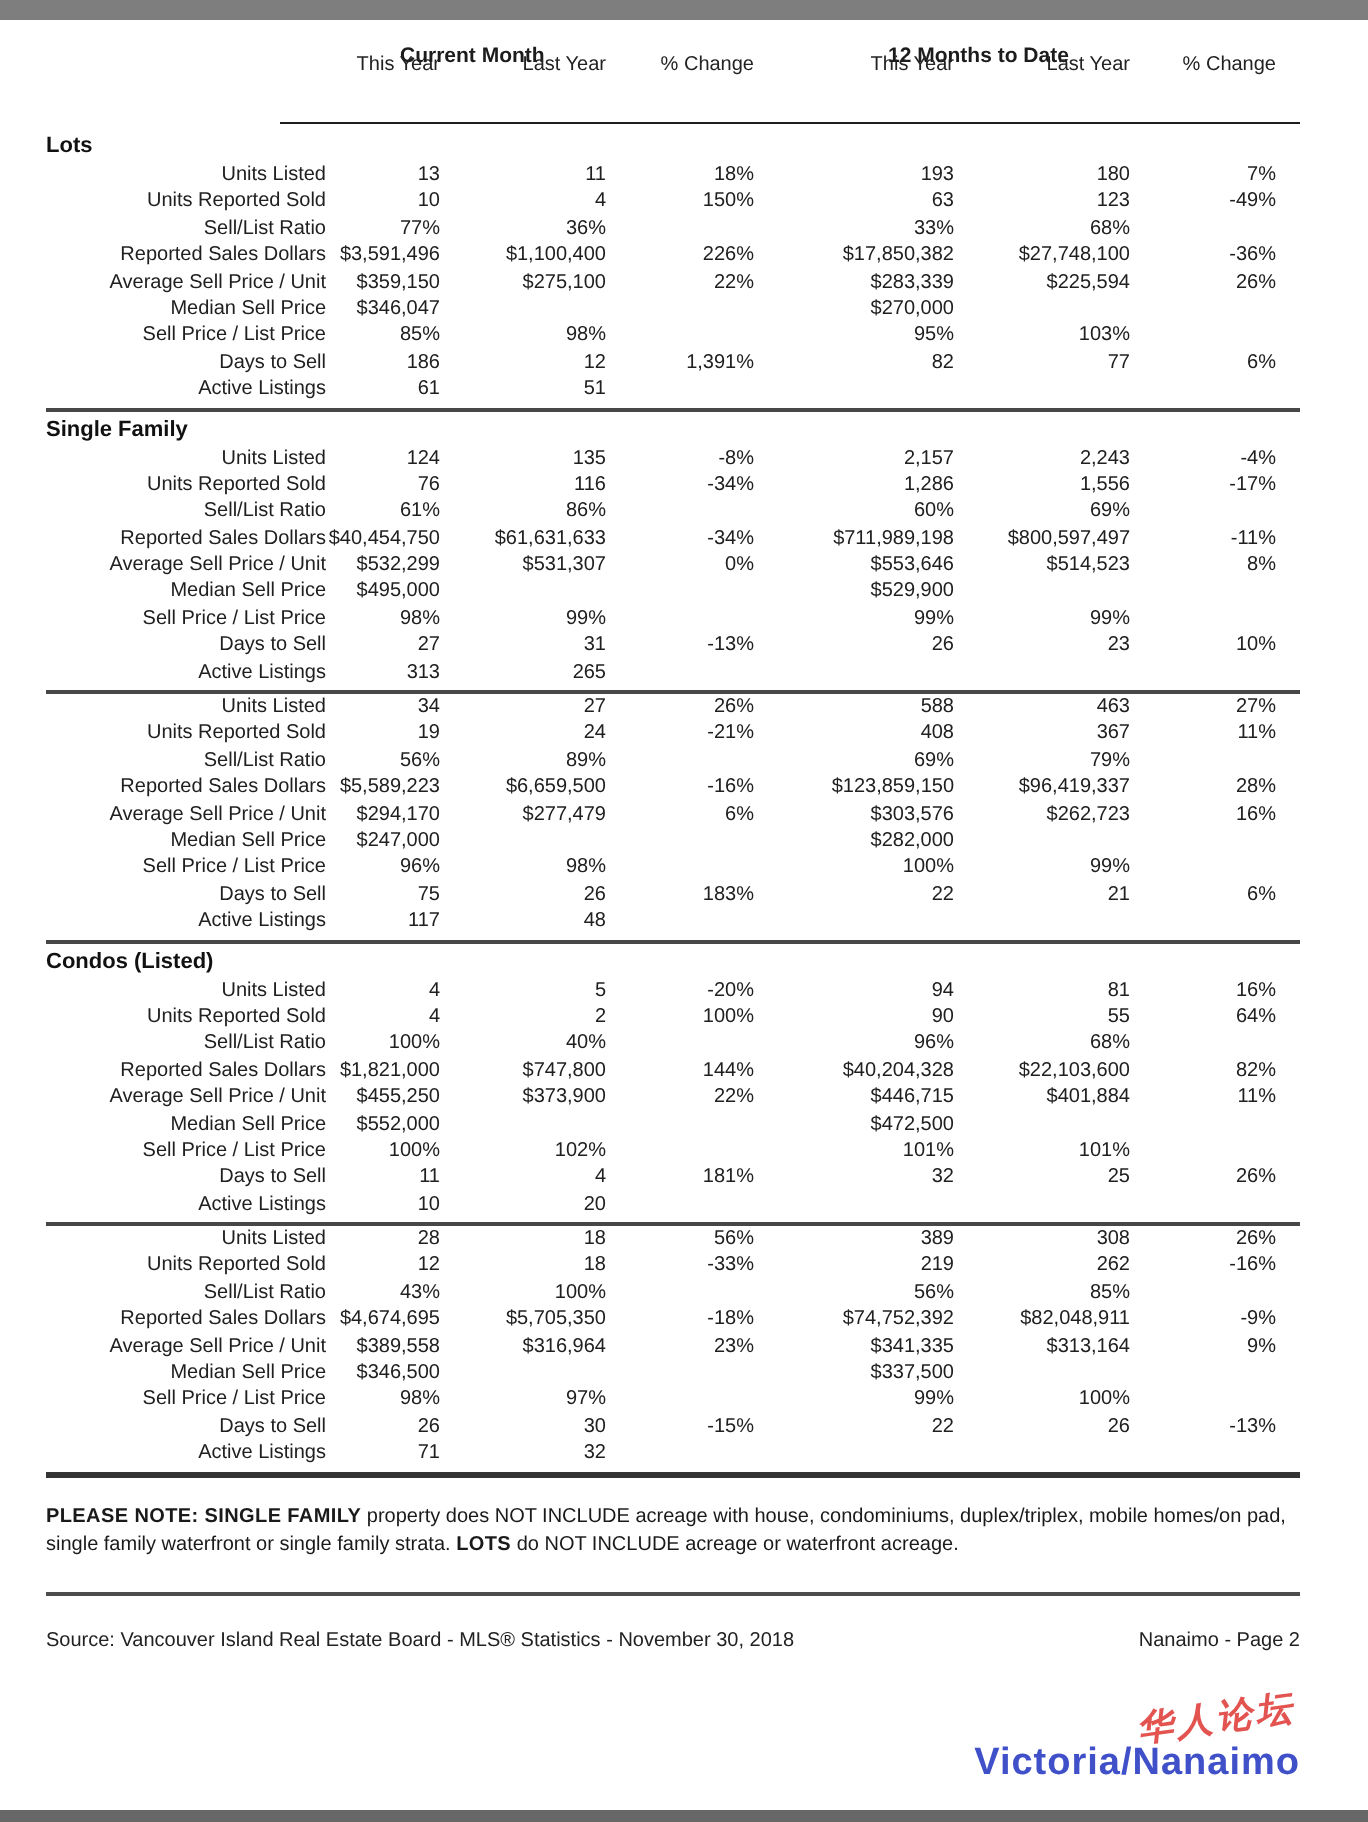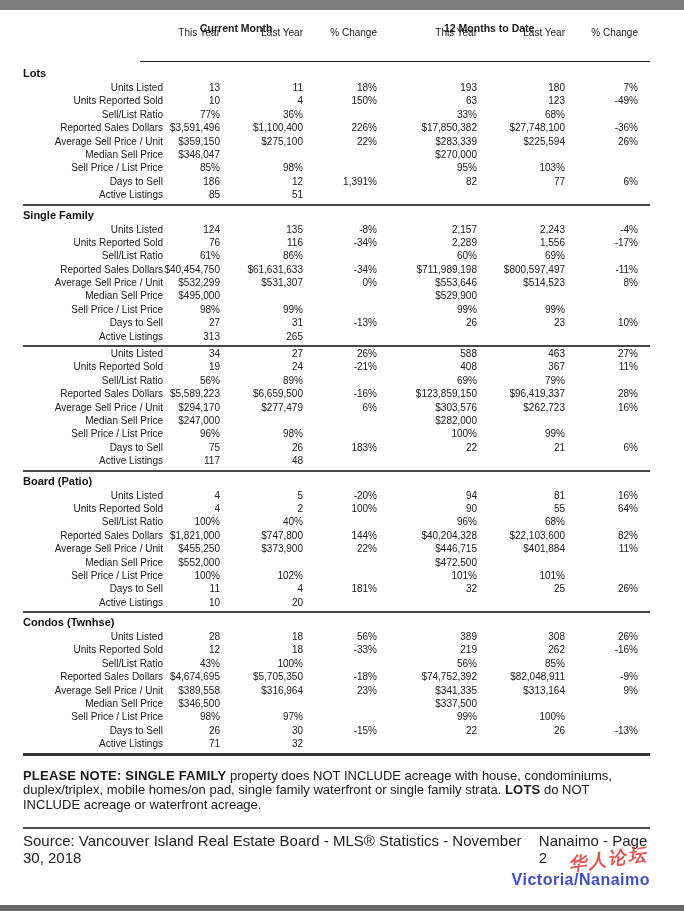--- a/index.html
+++ b/index.html
@@ -34,35 +34,35 @@
   .col-headers { position:absolute; top:5px; left:0; right:0; font-size:10px; color:#222; }
   .num { text-align:right; }
   .lbl { text-align:right; }
   .head-rule { position:absolute; left:117px; right:0; top:39px; border-top:1.6px solid #1f1f1f; }
 
   .section { border-bottom:2.6px solid #474747; padding-bottom:2px; }
   .section:last-child { border-bottom:3.5px solid #343434; }
   .sec-title { font-size:11px; font-weight:bold; line-height:15px; padding-top:2px; color:#111; }
   .row { font-size:10px; line-height:13.4px; height:13.4px; color:#202020; }
 
-  .note { margin-top:13px; font-size:13px; line-height:14.5px; color:#1a1a1a; width:620px; }
+  .note { margin-top:13px; font-size:10px; line-height:14.5px; color:#1a1a1a; width:620px; }
   .note b { letter-spacing:0.2px; }
 
   .foot-rule { margin-top:15px; border-top:2px solid #4d4d4d; }
-  .footer-row { margin-top:3px; display:flex; justify-content:space-between; font-size:15px; color:#222; }
+  .footer-row { margin-top:17px; display:flex; justify-content:space-between; font-size:10px; color:#222; }
 
   .watermark { position:absolute; right:0; bottom:0; width:260px; height:60px; pointer-events:none; }
   .wm-red {
     position:absolute; right:36px; top:-4px;
     color:#e0423e; font-size:18px; font-weight:bold; font-style:italic;
     transform:rotate(-8deg); letter-spacing:2px; opacity:0.9;
   }
   .wm-blue {
     position:absolute; right:34px; top:20px;
-    color:#4050c8; font-size:16px; font-weight:bold; letter-spacing:0.5px;
+    color:#4050c8; font-size:19px; font-weight:bold; letter-spacing:0.5px;
   }
 </style>
 </head>
 <body>
 
 <div class="bar-top"></div>
 
 <div class="content">
 
 
@@ -151,21 +151,21 @@
           <span class="lbl">Days to Sell</span>
           <span class="num">186</span>
           <span class="num">12</span>
           <span class="num">1,391%</span>
           <span class="num">82</span>
           <span class="num">77</span>
           <span class="num">6%</span>
         </div>
         <div class="grid row">
           <span class="lbl">Active Listings</span>
-          <span class="num">85</span>
+          <span class="num">61</span>
           <span class="num">51</span>
           <span class="num"></span>
           <span class="num"></span>
           <span class="num"></span>
           <span class="num"></span>
         </div>
       </div>
       <div class="section">
         <div class="sec-title">Single Family</div>
         <div class="grid row">
@@ -175,21 +175,21 @@
           <span class="num">-8%</span>
           <span class="num">2,157</span>
           <span class="num">2,243</span>
           <span class="num">-4%</span>
         </div>
         <div class="grid row">
           <span class="lbl">Units Reported Sold</span>
           <span class="num">76</span>
           <span class="num">116</span>
           <span class="num">-34%</span>
-          <span class="num">2,289</span>
+          <span class="num">1,286</span>
           <span class="num">1,556</span>
           <span class="num">-17%</span>
         </div>
         <div class="grid row">
           <span class="lbl">Sell/List Ratio</span>
           <span class="num">61%</span>
           <span class="num">86%</span>
           <span class="num"></span>
           <span class="num">60%</span>
           <span class="num">69%</span>
@@ -327,21 +327,21 @@
           <span class="lbl">Active Listings</span>
           <span class="num">117</span>
           <span class="num">48</span>
           <span class="num"></span>
           <span class="num"></span>
           <span class="num"></span>
           <span class="num"></span>
         </div>
       </div>
       <div class="section">
-        <div class="sec-title">Board (Patio)</div>
+        <div class="sec-title">Condos (Listed)</div>
         <div class="grid row">
           <span class="lbl">Units Listed</span>
           <span class="num">4</span>
           <span class="num">5</span>
           <span class="num">-20%</span>
           <span class="num">94</span>
           <span class="num">81</span>
           <span class="num">16%</span>
         </div>
         <div class="grid row">
@@ -411,21 +411,20 @@
           <span class="lbl">Active Listings</span>
           <span class="num">10</span>
           <span class="num">20</span>
           <span class="num"></span>
           <span class="num"></span>
           <span class="num"></span>
           <span class="num"></span>
         </div>
       </div>
       <div class="section">
-        <div class="sec-title">Condos (Twnhse)</div>
         <div class="grid row">
           <span class="lbl">Units Listed</span>
           <span class="num">28</span>
           <span class="num">18</span>
           <span class="num">56%</span>
           <span class="num">389</span>
           <span class="num">308</span>
           <span class="num">26%</span>
         </div>
         <div class="grid row">

